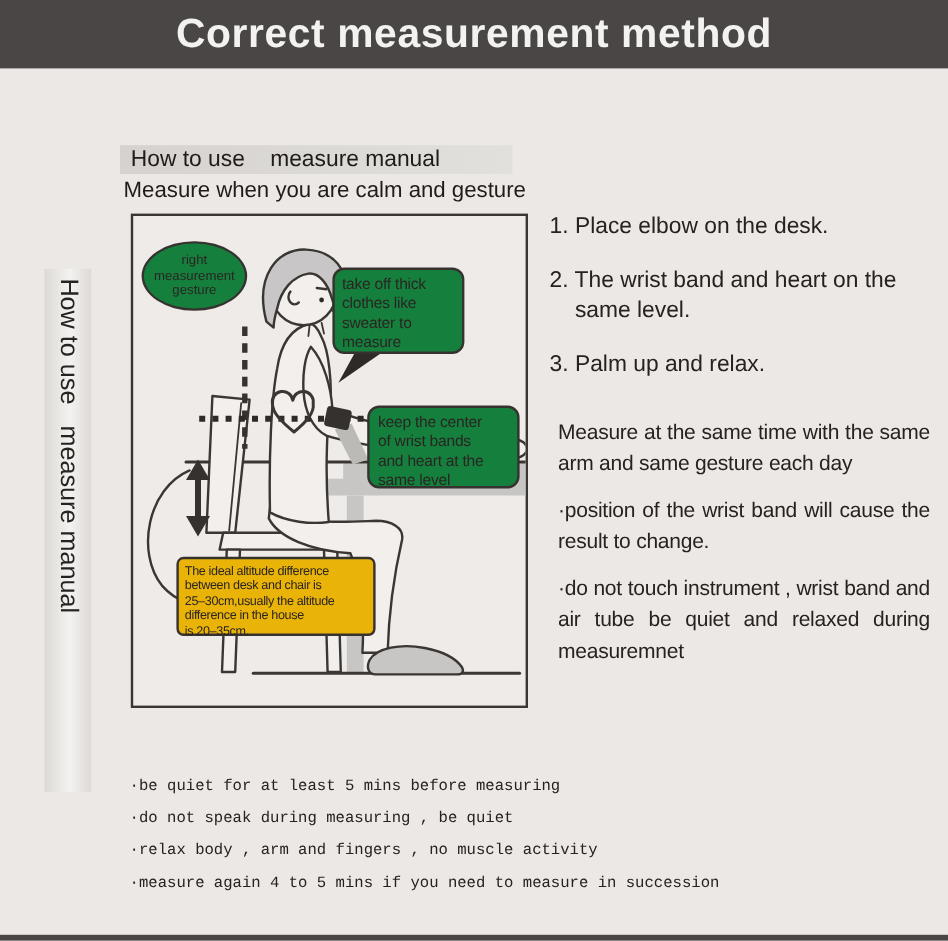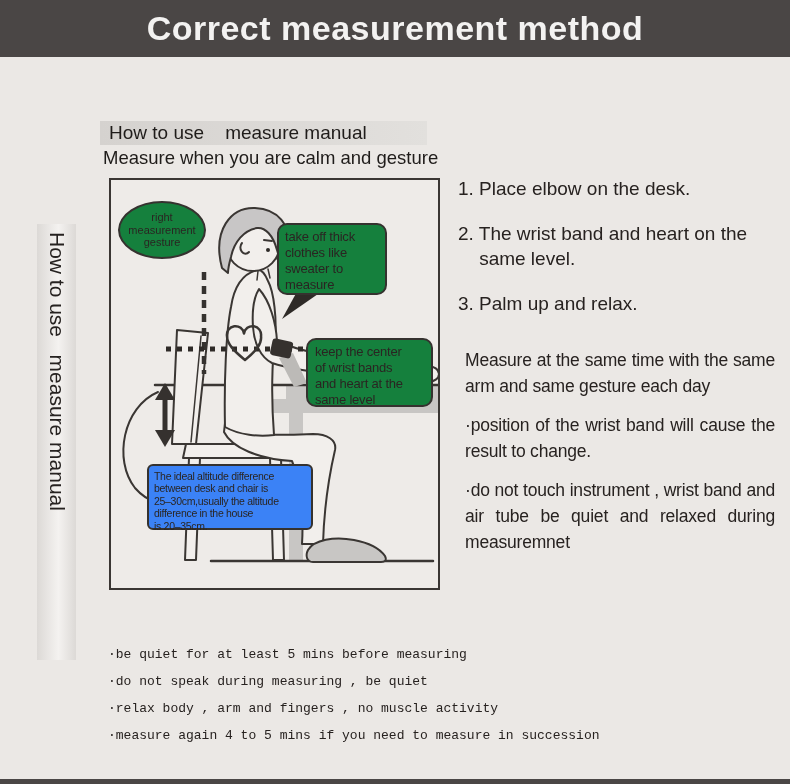--- a/index.html
+++ b/index.html
@@ -61,21 +61,21 @@
     left:166px; top:43px; width:110px; height:72px; border-radius:10px;
     padding:4px 6px; font-size:13px; letter-spacing:-.2px; line-height:1.22;
   }
   .co-wrist {
     left:195px; top:116px; width:127px; height:69px; border-radius:10px;
     padding:4px 7px; font-size:13px; letter-spacing:-.2px; line-height:1.22;margin-top:42px;
   }
   .co-altitude {
     left:36px; top:284px; width:166px; height:66px; border-radius:6px; border-width:2.5px;
     padding:4px 5px; font-size:10.5px; letter-spacing:-.3px; line-height:1.18;
-    background:#3b82f6;
+    background:#eab308;
   }
   
   .steps { position:absolute; left:458px; top:176px; width:334px; font-size:19px; line-height:25px; }
   .step { margin:0 0 20px 0; white-space:pre-wrap; }
   .notes {
     position:absolute; left:452px; top:334px; width:336px;
     font-size:17.5px; line-height:26px; letter-spacing:-.2px; text-align:justify;
   }
   .notes p { margin:13px; }
   

